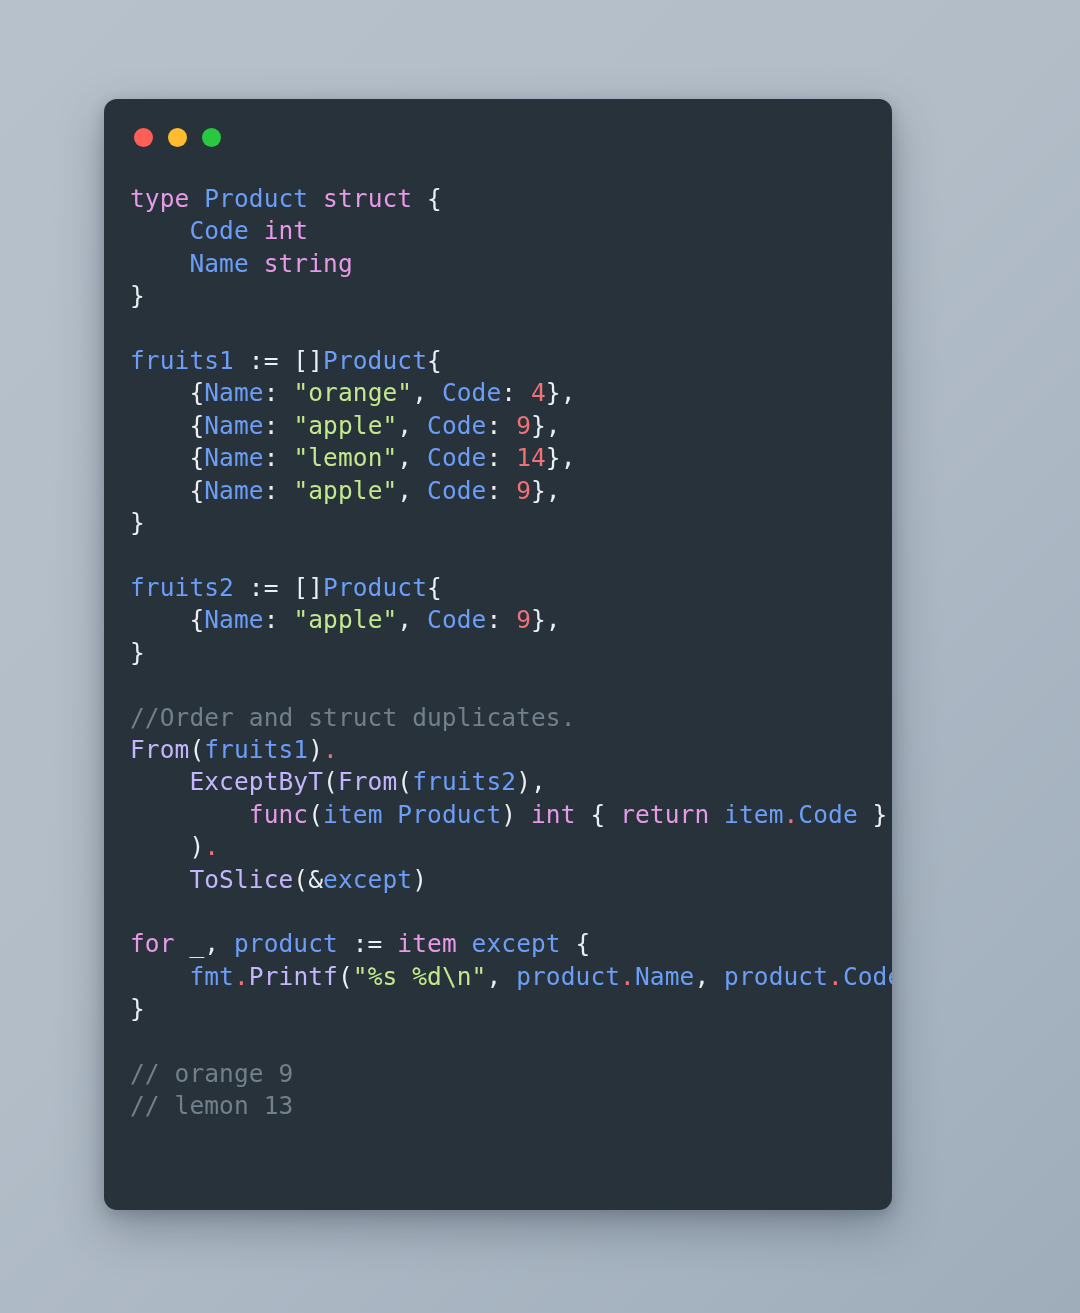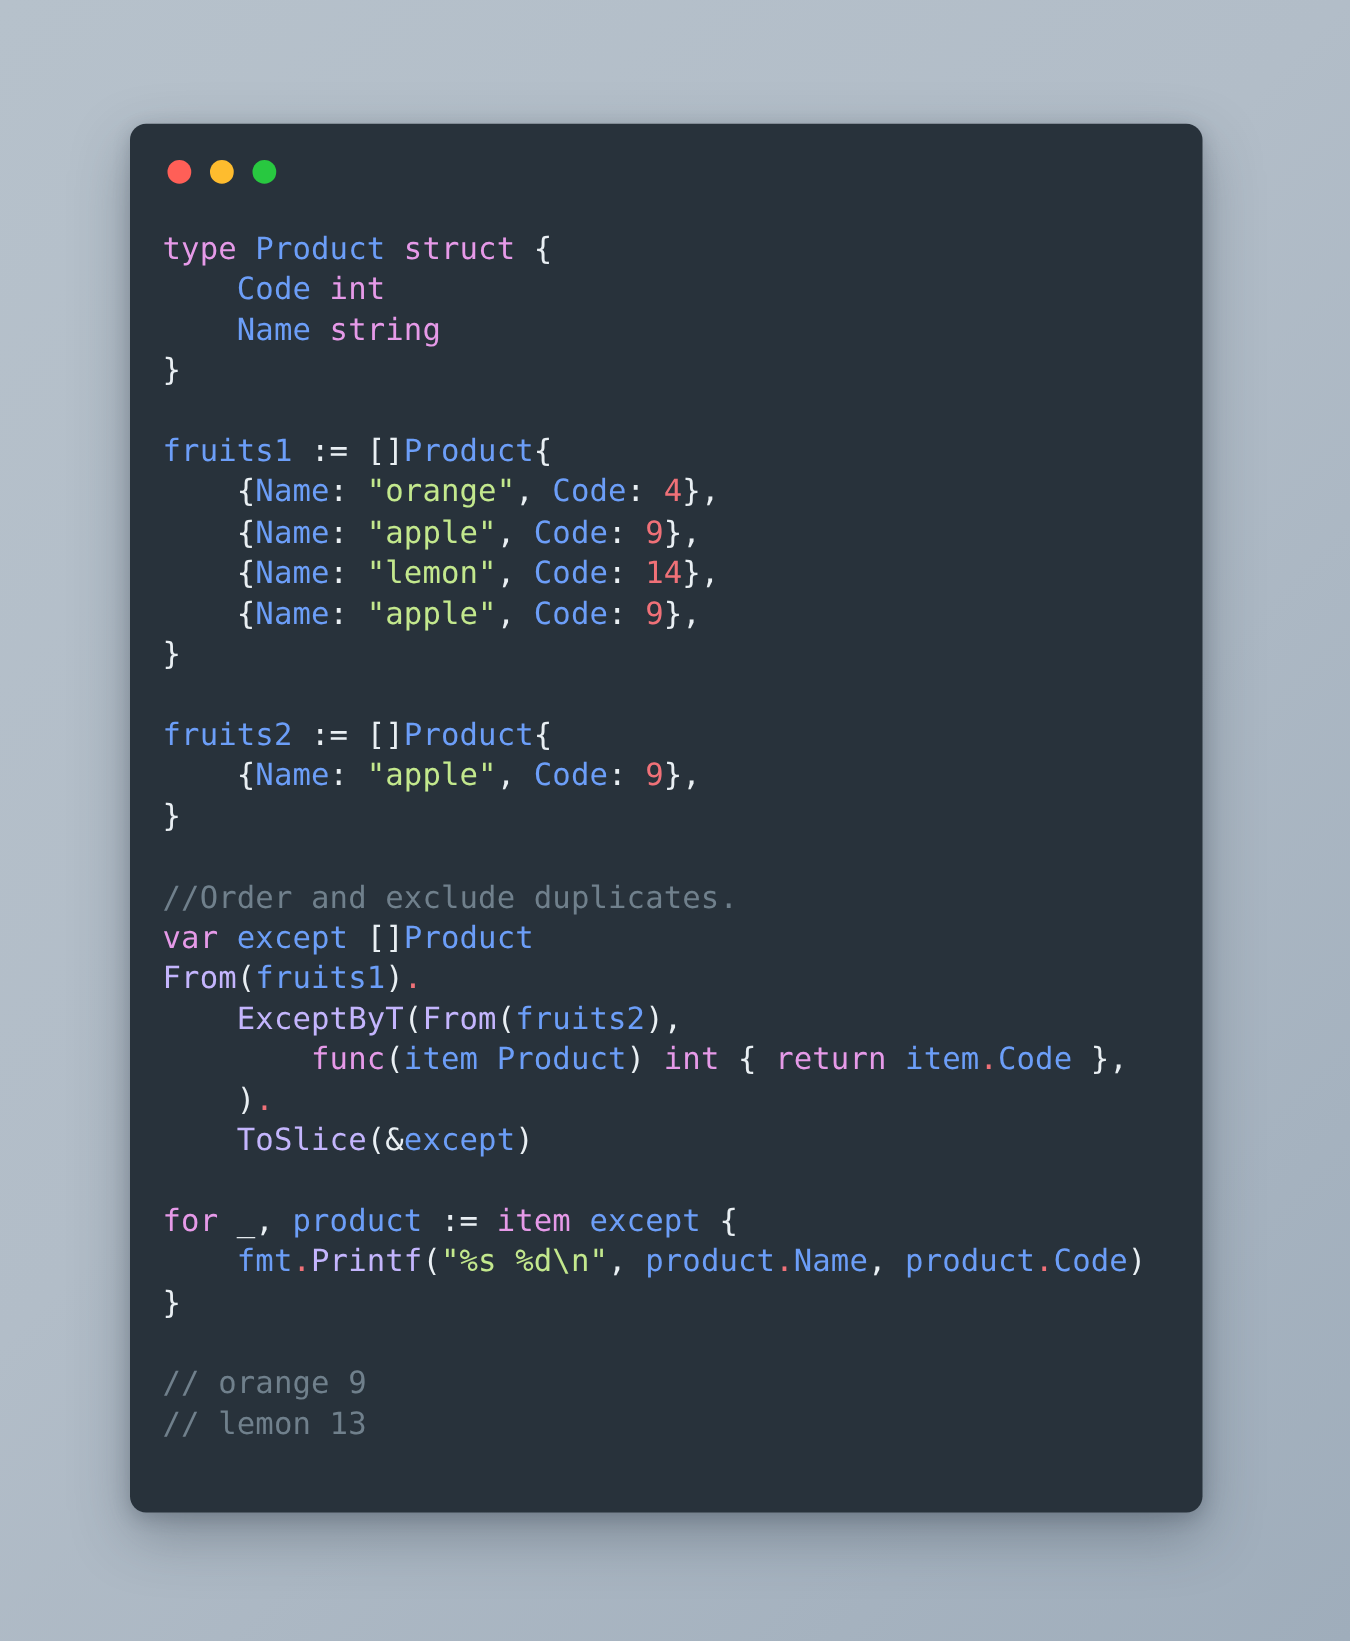--- a/index.html
+++ b/index.html
@@ -16,21 +16,21 @@
     display: flex;
     align-items: flex-start;
     justify-content: center;
   }
 
   
   #code-window {
     position: absolute;
     left: 104px;
     top: 99px;
-    width: 858px;
+    width: 788px;
     height: 1111px;
     background: #28323b;
     border-radius: 13px;
     box-shadow: 0 18px 46px rgba(40, 52, 64, 0.34),
                 0 4px 14px rgba(40, 52, 64, 0.22);
     box-sizing: border-box;
     overflow: hidden;
   }
 
   
@@ -105,22 +105,21 @@
 </span><span class="line"><span class="t-punct">    {</span><span class="t-ident">Name</span><span class="t-punct">: </span><span class="t-str">"orange"</span><span class="t-punct">, </span><span class="t-ident">Code</span><span class="t-punct">: </span><span class="t-num">4</span><span class="t-punct">},</span>
 </span><span class="line"><span class="t-punct">    {</span><span class="t-ident">Name</span><span class="t-punct">: </span><span class="t-str">"apple"</span><span class="t-punct">, </span><span class="t-ident">Code</span><span class="t-punct">: </span><span class="t-num">9</span><span class="t-punct">},</span>
 </span><span class="line"><span class="t-punct">    {</span><span class="t-ident">Name</span><span class="t-punct">: </span><span class="t-str">"lemon"</span><span class="t-punct">, </span><span class="t-ident">Code</span><span class="t-punct">: </span><span class="t-num">14</span><span class="t-punct">},</span>
 </span><span class="line"><span class="t-punct">    {</span><span class="t-ident">Name</span><span class="t-punct">: </span><span class="t-str">"apple"</span><span class="t-punct">, </span><span class="t-ident">Code</span><span class="t-punct">: </span><span class="t-num">9</span><span class="t-punct">},</span>
 </span><span class="line"><span class="t-punct">}</span>
 </span><span class="line">
 </span><span class="line"><span class="t-ident">fruits2</span><span class="t-punct"> := []</span><span class="t-ident">Product</span><span class="t-punct">{</span>
 </span><span class="line"><span class="t-punct">    {</span><span class="t-ident">Name</span><span class="t-punct">: </span><span class="t-str">"apple"</span><span class="t-punct">, </span><span class="t-ident">Code</span><span class="t-punct">: </span><span class="t-num">9</span><span class="t-punct">},</span>
 </span><span class="line"><span class="t-punct">}</span>
 </span><span class="line">
-</span><span class="line"><span class="t-comment">//Order and exclude duplicates.</span>
-</span><span class="line"><span class="t-kw">var</span><span class="t-plain"> </span><span class="t-ident">except</span><span class="t-punct"> []</span><span class="t-ident">Product</span>
+</span><span class="line"><span class="t-comment">//Order and struct duplicates.</span>
 </span><span class="line"><span class="t-func">From</span><span class="t-punct">(</span><span class="t-ident">fruits1</span><span class="t-punct">)</span><span class="t-dot">.</span>
 </span><span class="line"><span class="t-punct">    </span><span class="t-func">ExceptByT</span><span class="t-punct">(</span><span class="t-func">From</span><span class="t-punct">(</span><span class="t-ident">fruits2</span><span class="t-punct">),</span>
 </span><span class="line"><span class="t-punct">        </span><span class="t-kw">func</span><span class="t-punct">(</span><span class="t-ident">item</span><span class="t-plain"> </span><span class="t-ident">Product</span><span class="t-punct">) </span><span class="t-kw">int</span><span class="t-punct"> { </span><span class="t-kw">return</span><span class="t-plain"> </span><span class="t-ident">item</span><span class="t-dot">.</span><span class="t-ident">Code</span><span class="t-punct"> },</span>
 </span><span class="line"><span class="t-punct">    )</span><span class="t-dot">.</span>
 </span><span class="line"><span class="t-punct">    </span><span class="t-func">ToSlice</span><span class="t-punct">(&amp;</span><span class="t-ident">except</span><span class="t-punct">)</span>
 </span><span class="line">
 </span><span class="line"><span class="t-kw">for</span><span class="t-punct"> _, </span><span class="t-ident">product</span><span class="t-punct"> := </span><span class="t-kw">item</span><span class="t-plain"> </span><span class="t-ident">except</span><span class="t-punct"> {</span>
 </span><span class="line"><span class="t-punct">    </span><span class="t-ident">fmt</span><span class="t-dot">.</span><span class="t-func">Printf</span><span class="t-punct">(</span><span class="t-str">"%s %d\n"</span><span class="t-punct">, </span><span class="t-ident">product</span><span class="t-dot">.</span><span class="t-ident">Name</span><span class="t-punct">, </span><span class="t-ident">product</span><span class="t-dot">.</span><span class="t-ident">Code</span><span class="t-punct">)</span>
 </span><span class="line"><span class="t-punct">}</span>
 </span><span class="line">

